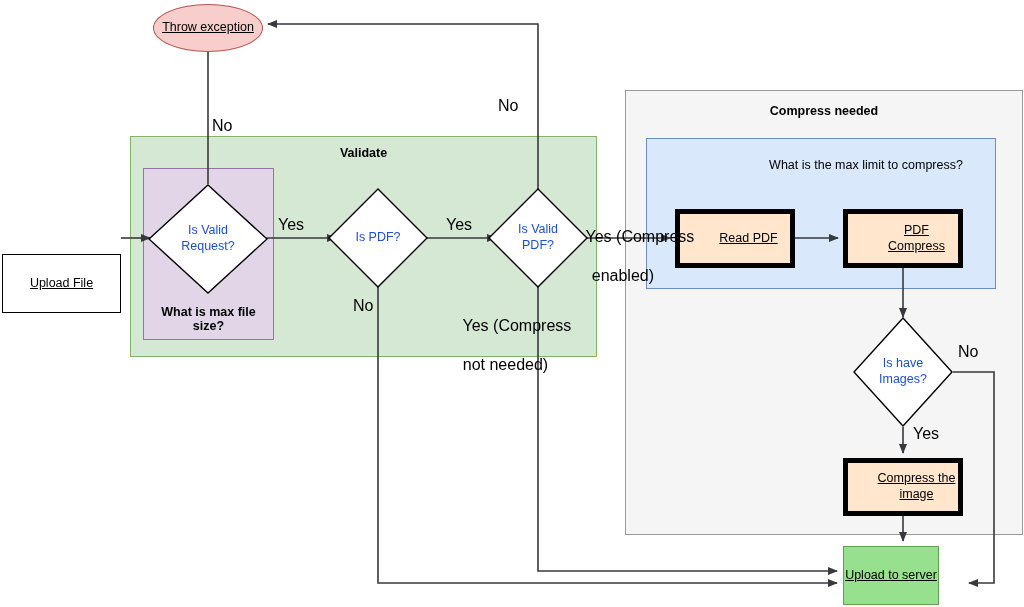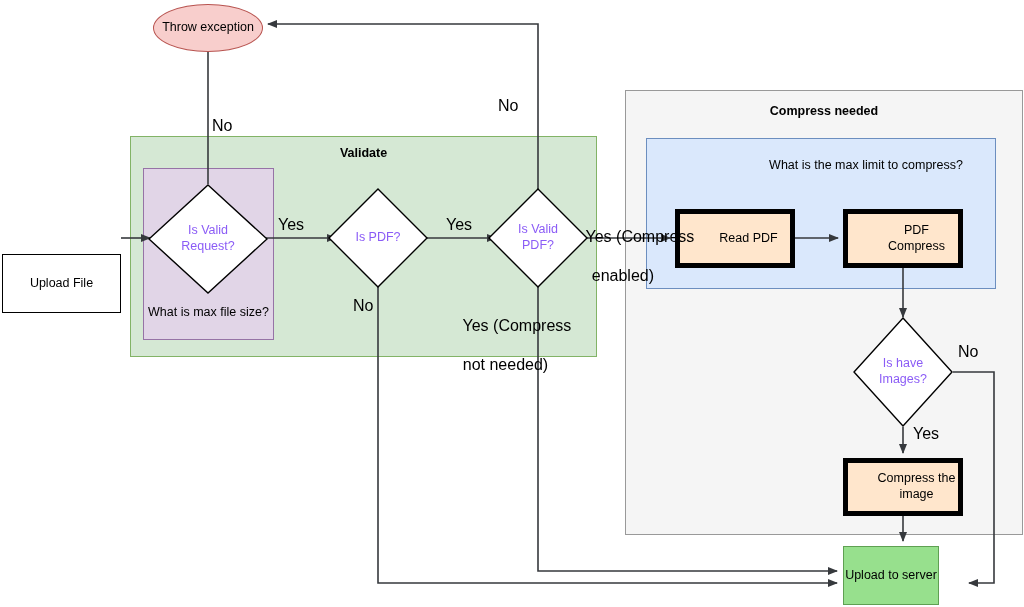--- a/index.html
+++ b/index.html
@@ -6,21 +6,21 @@
   html,body{margin:0;padding:0;background:#ffffff;}
   body{
     width:1024px;height:607px;
     font-family:"Liberation Sans","DejaVu Sans",sans-serif;
     overflow:hidden;
   }
   #canvas{position:relative;width:1024px;height:607px;background:#ffffff;}
   svg#wires{position:absolute;left:0;top:0;width:1024px;height:607px;}
 
   .node{position:absolute;box-sizing:border-box;display:flex;align-items:center;justify-content:center;text-align:center;}
-  .node .lbl{line-height:1.25;}
+  .node .lbl{line-height:1.25;text-decoration:underline;}
 
   
   .group{position:absolute;box-sizing:border-box;}
   .group-validate{background:#d5e8d4;border:1px solid #82b366;}
   .group-purple{background:#e1d5e7;border:1px solid #9673a6;}
   .group-compress{background:#f5f5f5;border:1px solid #999999;}
   .group-blue{background:#dae8fc;border:1px solid #6c8ebf;}
 
   .group-title{position:absolute;left:0;width:100%;text-align:center;font-weight:bold;font-size:12.5px;color:#000;}
   .group-note{position:absolute;left:0;width:100%;text-align:center;font-size:12.5px;color:#000;}
@@ -31,35 +31,35 @@
   .box-green{background:#97e08d;border:1px solid #5fa052;}
 
   
   .ellipse{background:#f8cecc;border:1px solid #b85450;border-radius:50%;font-size:12.5px;color:#000;}
 
   
   .diamond{position:absolute;}
   .diamond .shape{position:absolute;left:0;top:0;width:100%;height:100%;}
   .diamond .dlabel{position:absolute;left:0;top:0;width:100%;height:100%;
     display:flex;align-items:center;justify-content:center;text-align:center;
-    font-size:12.5px;color:#8b5cf6;line-height:1.25;}
+    font-size:12.5px;color:#1d4ed8;line-height:1.25;}
 
   .edge-label{position:absolute;font-size:16px;color:#000;white-space:pre;line-height:1.2;color:#000;}
   .edge-label.center{text-align:center;}
 </style>
 </head>
 <body>
 
 <div id="canvas">
 
   <div class="group group-validate" style="left:130px;top:136px;width:467px;height:221px;">
     <div class="group-title" style="top:9px;">Validate</div>
   </div>
 
-  <div class="group group-purple" style="left:143px;top:168px;width:131px;height:172px;">
+  <div class="group group-purple" style="left:143px;top:168px;width:131px;height:172px;font-weight:bold;">
     <div class="group-note" style="top:136px;">What is max file size?</div>
   </div>
 
   <div class="group group-compress" style="left:625px;top:90px;width:398px;height:445px;">
     <div class="group-title" style="top:13px;">Compress needed</div>
   </div>
 
   <div class="group group-blue" style="left:646px;top:138px;width:350px;height:151px;">
     <div class="group-note" style="top:19px;padding-left:45px;">What is the max limit to compress?</div>
   </div>

